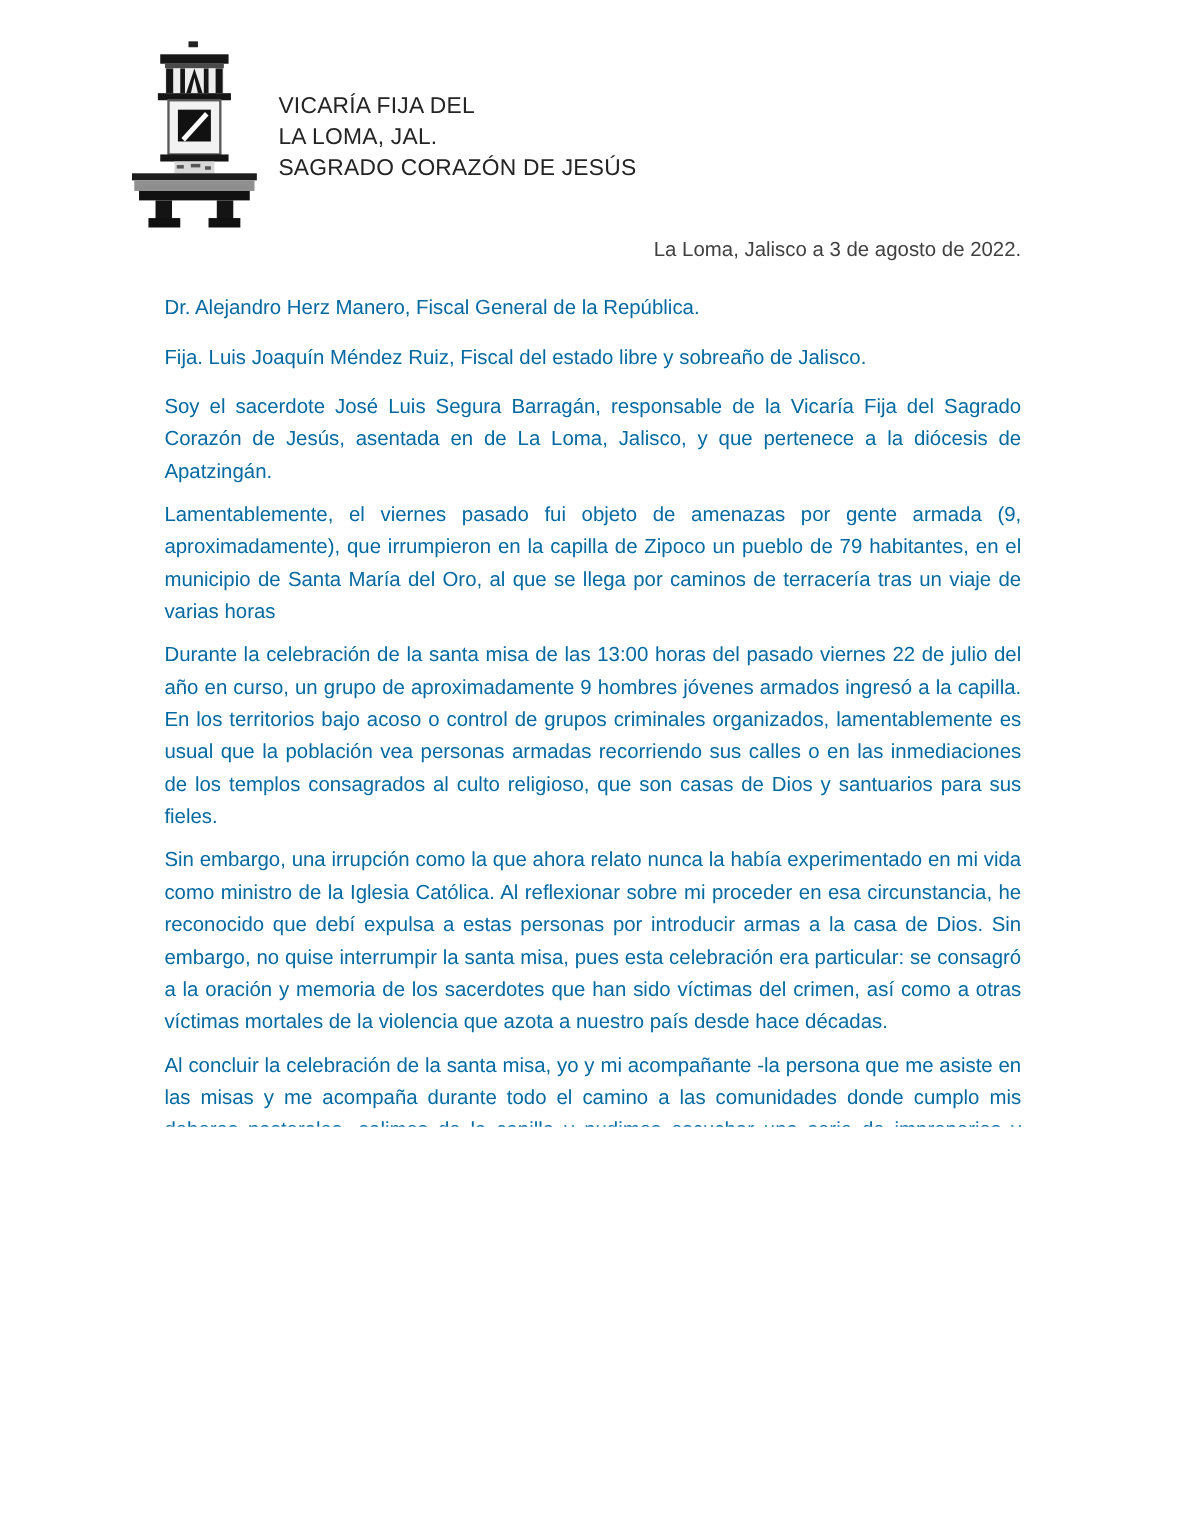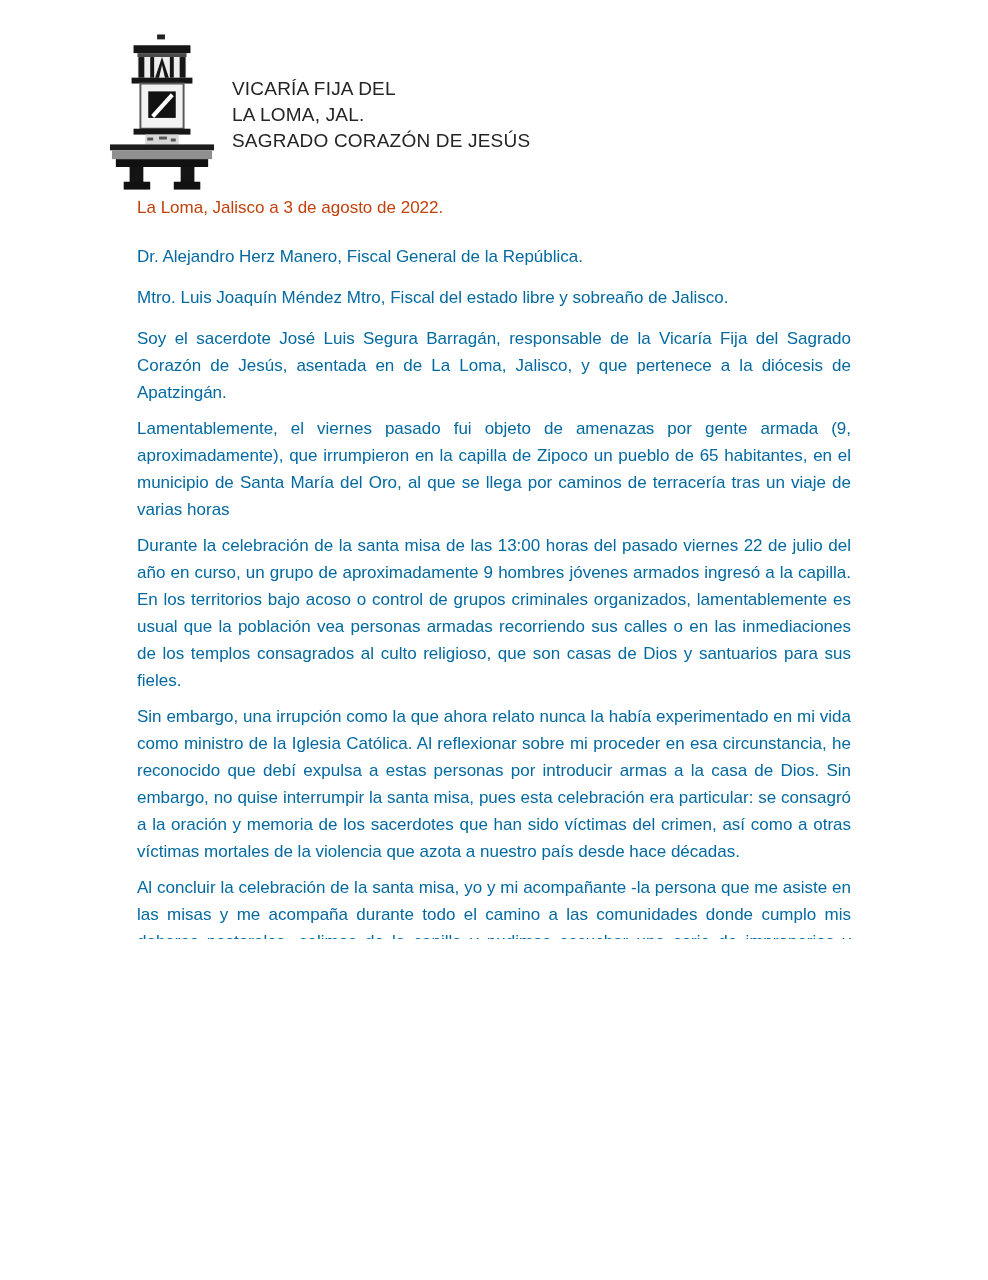--- a/index.html
+++ b/index.html
@@ -30,22 +30,23 @@
     margin-top: 42px;
     font-size: 19px;
     line-height: 26px;
     color: #242424;
     letter-spacing: 0.2px;
     white-space: nowrap;
   }
   .date-line {
     position: absolute;
     top: 198px; left: 137px; width: 714px;
+    text-align: right;
     font-size: 17px;
-    color: #c2410c;
+    color: #404040;
   }
   .content {
     position: absolute;
     top: 243px; left: 137px; width: 714px;
     font-size: 17px;
     line-height: 27px;
     color: #0369a1;
   }
   .recipient { margin: 0 0 14px 0; }
   .salutation { margin: 0 0 45px 0; }
@@ -102,22 +103,22 @@
       <div>VICARÍA FIJA DEL</div>
       <div>LA LOMA, JAL.</div>
       <div>SAGRADO CORAZÓN DE JESÚS</div>
     </div>
   </div>
 
   <div class="date-line">La Loma, Jalisco a 3 de agosto de 2022.</div>
 
   <div class="content">
     <p class="recipient">Dr. Alejandro Herz Manero, Fiscal General de la República.</p>
-    <p class="recipient">Mtro. Luis Joaquín Méndez Mtro, Fiscal del estado libre y sobreaño de Jalisco.</p>
+    <p class="recipient">Fija. Luis Joaquín Méndez Ruiz, Fiscal del estado libre y sobreaño de Jalisco.</p>
 
     <p class="para">Soy el sacerdote José Luis Segura Barragán, responsable de la Vicaría Fija del Sagrado Corazón de Jesús, asentada en de La Loma, Jalisco, y que pertenece a la diócesis de Apatzingán.</p>
-    <p class="para">Lamentablemente, el viernes pasado fui objeto de amenazas por gente armada (9, aproximadamente), que irrumpieron en la capilla de Zipoco un pueblo de 65 habitantes, en el municipio de Santa María del Oro, al que se llega por caminos de terracería tras un viaje de varias horas</p>
+    <p class="para">Lamentablemente, el viernes pasado fui objeto de amenazas por gente armada (9, aproximadamente), que irrumpieron en la capilla de Zipoco un pueblo de 79 habitantes, en el municipio de Santa María del Oro, al que se llega por caminos de terracería tras un viaje de varias horas</p>
     <p class="para">Durante la celebración de la santa misa de las 13:00 horas del pasado viernes 22 de julio del año en curso, un grupo de aproximadamente 9 hombres jóvenes armados ingresó a la capilla. En los territorios bajo acoso o control de grupos criminales organizados, lamentablemente es usual que la población vea personas armadas recorriendo sus calles o en las inmediaciones de los templos consagrados al culto religioso, que son casas de Dios y santuarios para sus fieles.</p>
     <p class="para">Sin embargo, una irrupción como la que ahora relato nunca la había experimentado en mi vida como ministro de la Iglesia Católica. Al reflexionar sobre mi proceder en esa circunstancia, he reconocido que debí expulsa a estas personas por introducir armas a la casa de Dios. Sin embargo, no quise interrumpir la santa misa, pues esta celebración era particular: se consagró a la oración y memoria de los sacerdotes que han sido víctimas del crimen, así como a otras víctimas mortales de la violencia que azota a nuestro país desde hace décadas.</p>
     <p class="para">Al concluir la celebración de la santa misa, yo y mi acompañante -la persona que me asiste en las misas y me acompaña durante todo el camino a las comunidades donde cumplo mis deberes pastorales- salimos de la capilla y pudimos escuchar una serie de improperios y amenazas lanzados por el individuo que al parecer lidera el grupo armado que mencioné, un hombre de unos 35 años de edad aproximadamente. Dijo en voz alta, como para que todas las personas presentes se enteraran, entre otras cosas, que quería hablar conmigo, que él y su grupo controlan esas tierras y que son originarios de Colombia.</p>
   </div>
 
 </div>
 
 </body></html>

